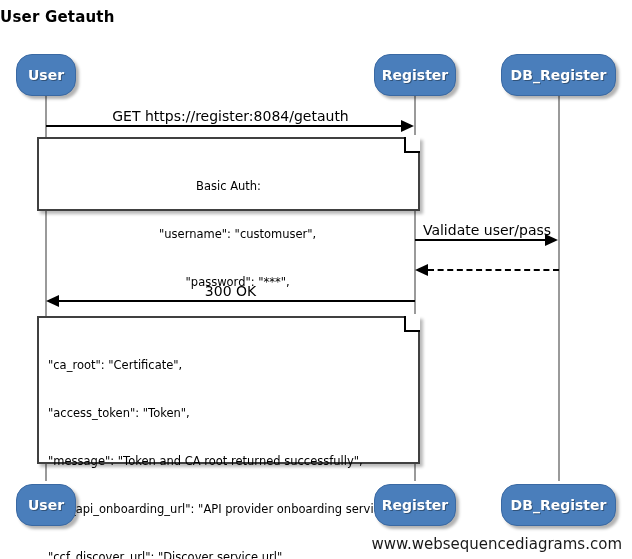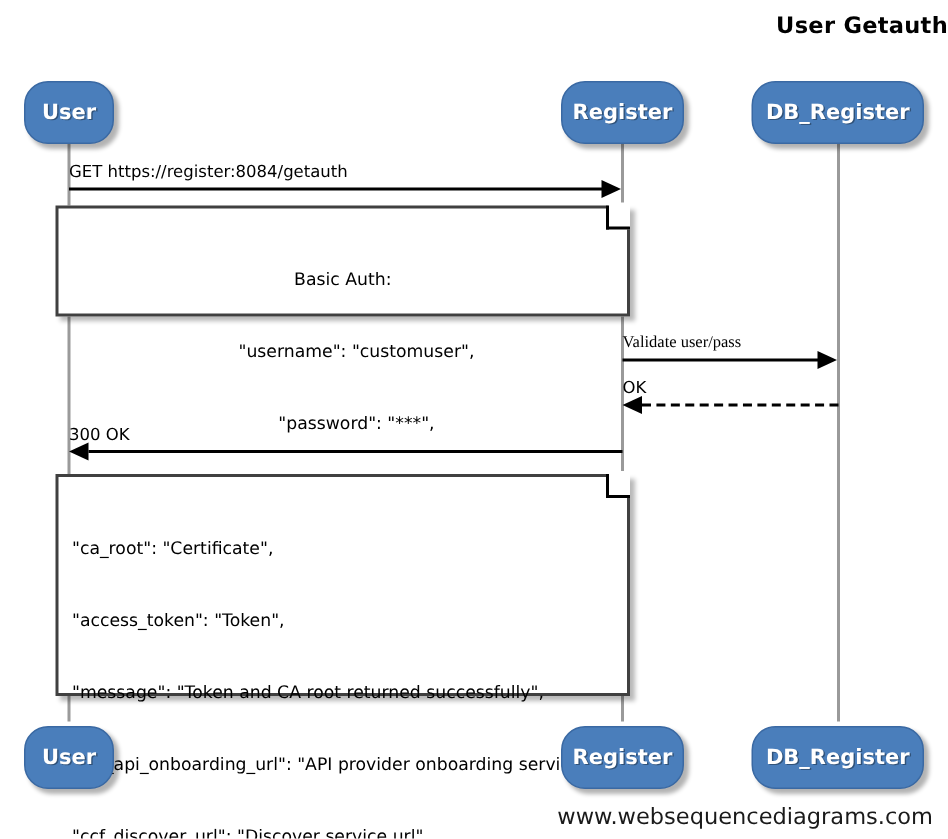--- a/index.html
+++ b/index.html
@@ -19,21 +19,21 @@
     position: absolute;
     left: 0; top: 0;
     width: 632px;
     height: 559px;
   }
   .title {
     position: absolute;
     left: 0;
     top: 8px;
     width: 632px;
-    text-align: right;
+    text-align: left;
     font-size: 15px;
     font-weight: bold;
     letter-spacing: 0.2px;
     color: #000;
   }
   
   .lifeline {
     position: absolute;
     width: 2px;
     background: #9a9a9a;
@@ -51,23 +51,24 @@
     display: flex;
     align-items: center;
     justify-content: center;
     box-shadow: 3px 3px 3px rgba(0,0,0,0.30);
     text-shadow: 1px 1px 0 rgba(0,0,0,0.35);
     white-space: nowrap;
   }
   
   .msg-label {
     position: absolute;
-    font-size: 11px;
+    font-size: 14px;
     color: #000;
     white-space: nowrap;
+    text-align: center;
   }
   .msg-line {
     position: absolute;
     height: 0;
     border-top: 2px solid #000;
   }
   .msg-line.dashed {
     border-top: 2px dashed #000;
   }
   .arrowhead {
@@ -163,25 +164,24 @@
 
   <div class="note" style="left:37px; top:137px; width:383px; height:74px;">
     <div class="note-fold"></div>
     <div class="note-body centered">
       <span class="note-line">Basic Auth:</span>
       <span class="note-line">     "username": "customuser",</span>
       <span class="note-line">     "password": "***",</span>
     </div>
   </div>
 
-  <div class="msg-label" style="left:415px; top:222px; width:144px;font-family:Liberation Serif, serif;">Validate user/pass</div>
+  <div class="msg-label" style="left:415px; top:222px; width:144px;">Validate user/pass</div>
   <div class="msg-line" style="left:415px; top:239px; width:131px;"></div>
   <div class="arrowhead right" style="left:545px; top:234px;"></div>
 
-  <div class="msg-label" style="left:415px; top:252px; width:144px;">OK</div>
   <div class="msg-line dashed" style="left:428px; top:269px; width:131px;"></div>
   <div class="arrowhead left" style="left:415px; top:264px;"></div>
 
   <div class="msg-label" style="left:46px; top:283px; width:369px;">300 OK</div>
   <div class="msg-line" style="left:59px; top:300px; width:356px;"></div>
   <div class="arrowhead left" style="left:46px; top:295px;"></div>
 
   <div class="note" style="left:37px; top:316px; width:383px; height:148px;">
     <div class="note-fold"></div>
     <div class="note-body">

